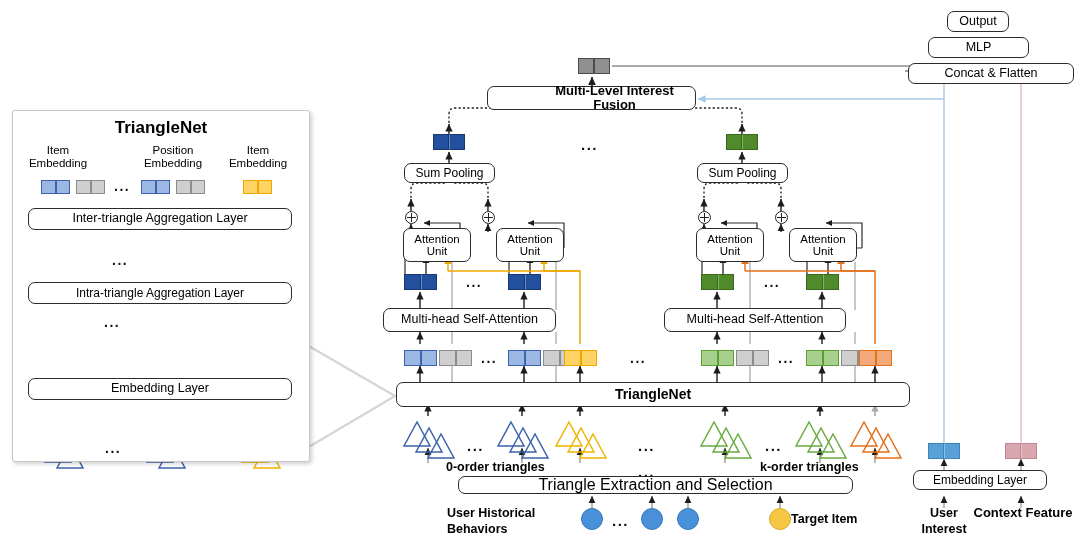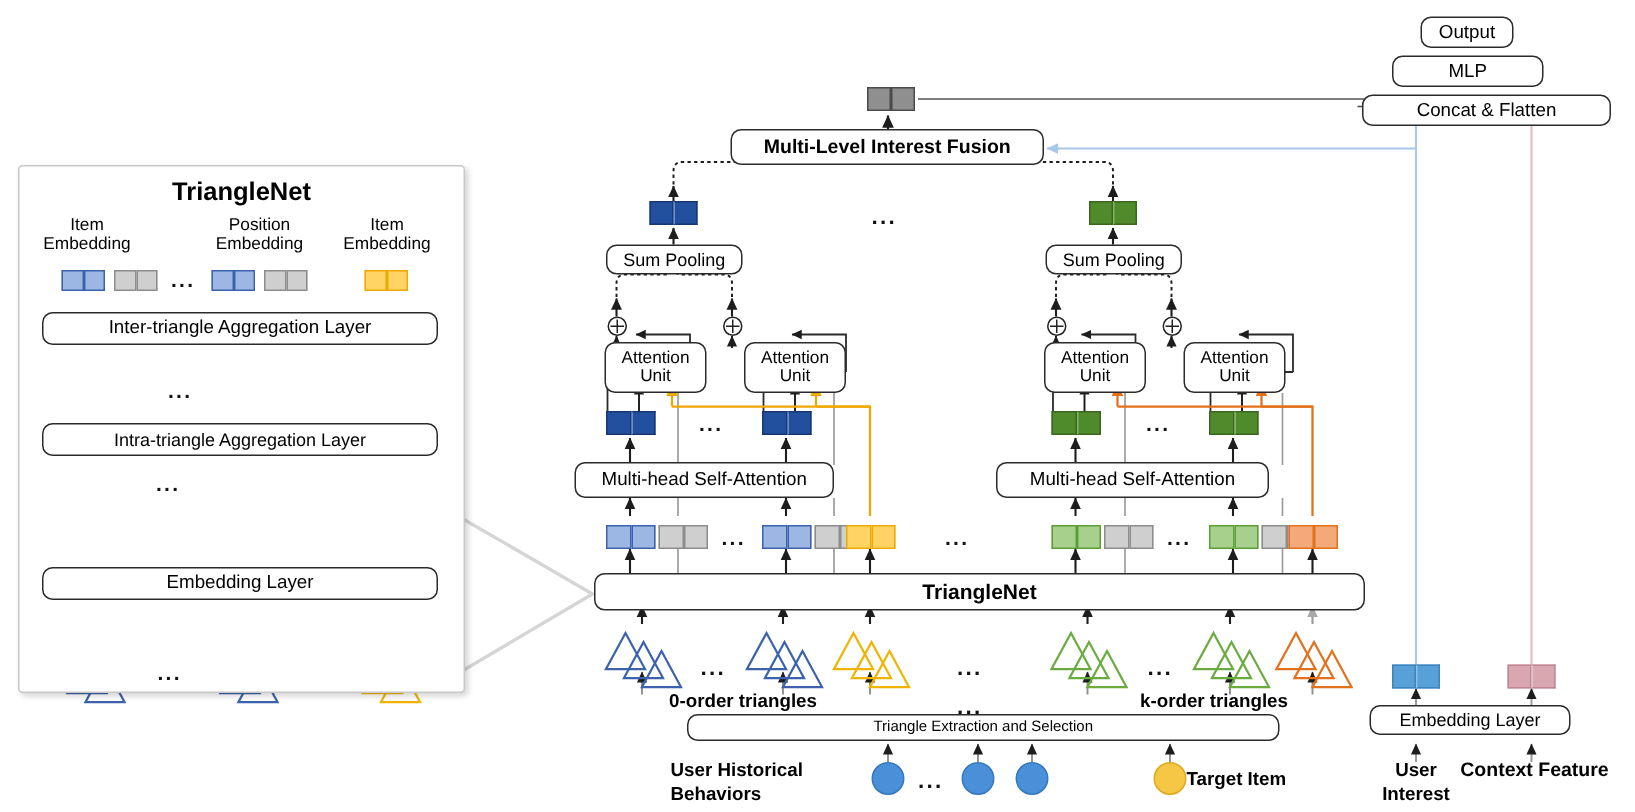--- a/index.html
+++ b/index.html
@@ -419,21 +419,21 @@
 
   <div class="dots" style="left:112px;top:252px;font-size:14px;">...</div>
   <div class="dots" style="left:104px;top:314px;font-size:14px;">...</div>
   <div class="dots" style="left:105px;top:440px;font-size:14px;">...</div>
 
   <div class="cell2" style="left:578px;top:58px;width:32px;height:16px;">
     <i style="background:#8f8f8f;border:1.2px solid #4a4a4a;"></i>
     <i style="background:#8f8f8f;border:1.2px solid #4a4a4a;border-left-color:#4a4a4a;"></i>
   </div>
 
-  <div class="box bold" style="left:487px;top:86px;width:209px;height:24px;font-size:13px;">Multi-Level Interest  Fusion</div>
+  <div class="box bold" style="left:487px;top:86px;width:209px;height:24px;font-size:13px;padding-left:46px;">Multi-Level Interest  Fusion</div>
 
   <div class="cell2" style="left:433px;top:134px;width:32px;height:16px;">
     <i style="background:#22509e;border:1px solid #16386f;"></i>
     <i style="background:#22509e;border:1px solid #16386f;border-left-color:#6d8cc4;"></i>
   </div>
   <div class="cell2" style="left:726px;top:134px;width:32px;height:16px;">
     <i style="background:#4f8b2b;border:1px solid #3a6620;"></i>
     <i style="background:#4f8b2b;border:1px solid #3a6620;border-left-color:#86b36a;"></i>
   </div>
   <div class="dots" style="left:581px;top:136px;font-size:15px;">...</div>
@@ -535,21 +535,21 @@
   <div class="box bold" style="left:396px;top:382px;width:514px;height:25px;font-size:14px;">TriangleNet</div>
 
   <div class="dots" style="left:467px;top:437px;font-size:15px;">...</div>
   <div class="dots" style="left:638px;top:437px;font-size:15px;">...</div>
   <div class="dots" style="left:638px;top:463px;font-size:15px;">...</div>
   <div class="dots" style="left:765px;top:437px;font-size:15px;">...</div>
 
   <div class="lbl" style="left:446px;top:460px;font-size:12.5px;font-weight:bold;">0-order triangles</div>
   <div class="lbl" style="left:760px;top:460px;font-size:12.5px;font-weight:bold;">k-order triangles</div>
 
-  <div class="box thin" style="left:458px;top:476px;width:395px;height:18px;font-size:10px;">Triangle Extraction and Selection</div>
+  <div class="box thin" style="left:458px;top:476px;width:395px;height:18px;font-size:16px;">Triangle Extraction and Selection</div>
 
   <div class="circ" style="left:581px;top:508px;width:22px;height:22px;background:#4a90d9;border:1px solid #3579bd;"></div>
   <div class="dots" style="left:612px;top:512px;font-size:15px;">...</div>
   <div class="circ" style="left:641px;top:508px;width:22px;height:22px;background:#4a90d9;border:1px solid #3579bd;"></div>
   <div class="circ" style="left:677px;top:508px;width:22px;height:22px;background:#4a90d9;border:1px solid #3579bd;"></div>
   <div class="circ" style="left:769px;top:508px;width:22px;height:22px;background:#f6c745;border:1px solid #dca91f;"></div>
 
   <div class="lbl" style="left:447px;top:506px;font-size:12.5px;font-weight:bold;line-height:1.25;">
     <div>User Historical</div>
     <div>Behaviors</div>

